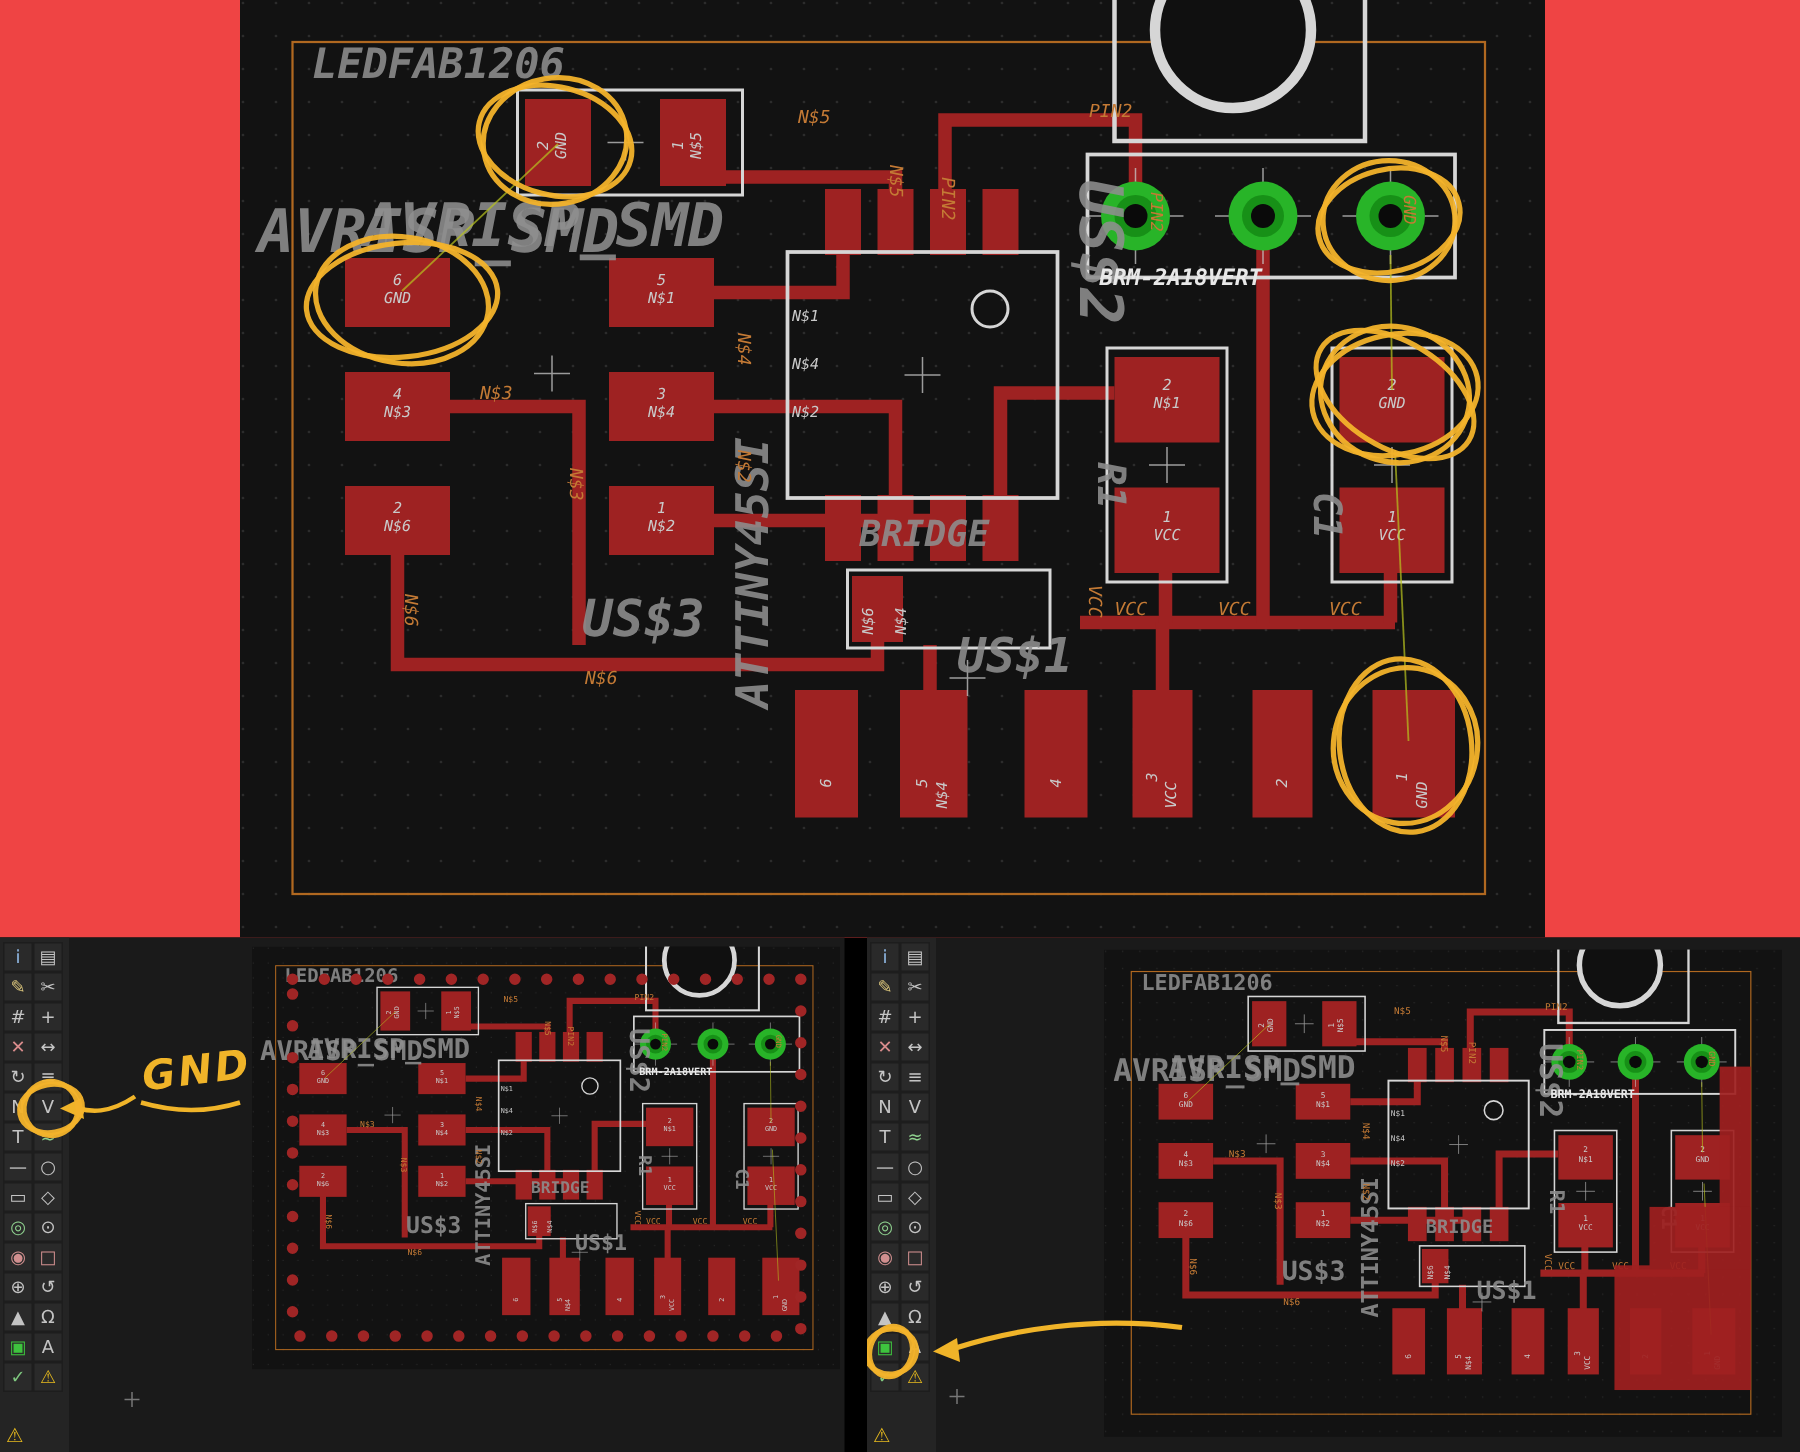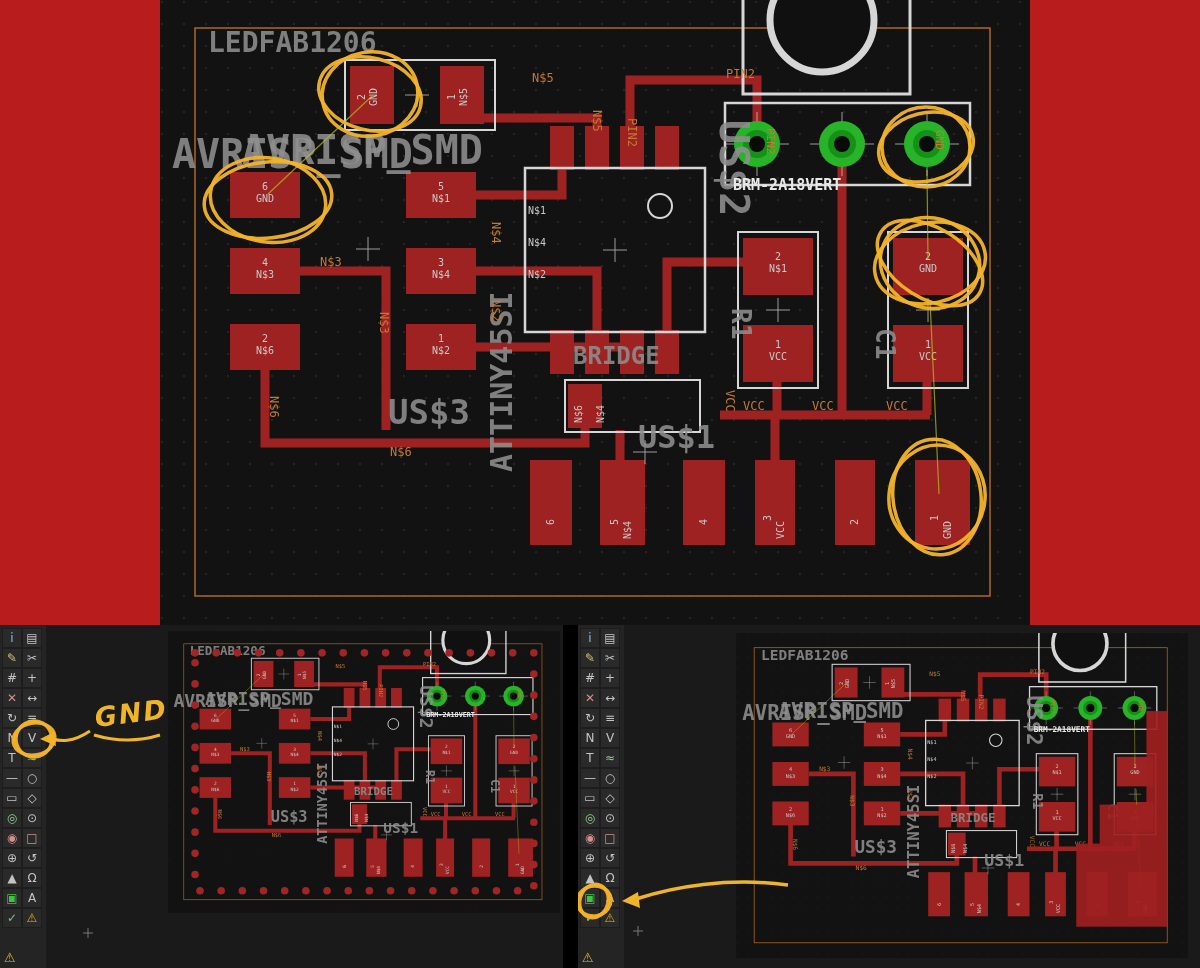--- a/index.html
+++ b/index.html
@@ -1,17 +1,17 @@
 <!DOCTYPE html>
 <html><head>
 <meta charset="utf-8">
 <style>
   html,body{margin:0;padding:0;background:#000;}
   body{width:1200px;height:968px;position:relative;overflow:hidden;font-family:"DejaVu Sans",sans-serif;}
-  .top-stage{position:absolute;left:0;top:0;width:1200px;height:625px;background:#b91c1c;}
+  .top-stage{position:absolute;left:0;top:0;width:1200px;height:625px;background:#ef4444;font-style:italic;}
   .main-svg{position:absolute;left:160px;top:0;}
   svg text{font-family:"DejaVu Sans Mono",monospace;}
   .ref{fill:#8f8f8f;opacity:.88;font-weight:bold;}
   .netlbl{fill:#c47a35;font-size:12px;}
   .smlbl{font-size:11px;}
   .padlbl{fill:#c9c9c9;font-size:10px;text-anchor:middle;}
   .rotlbl{fill:#c9c9c9;font-size:10px;text-anchor:middle;}
   .silk{stroke:#d6d6d6;fill:none;}
   .trace{stroke:#9e2222;stroke-width:9;fill:none;}
   .pad{fill:#9e2222;}

